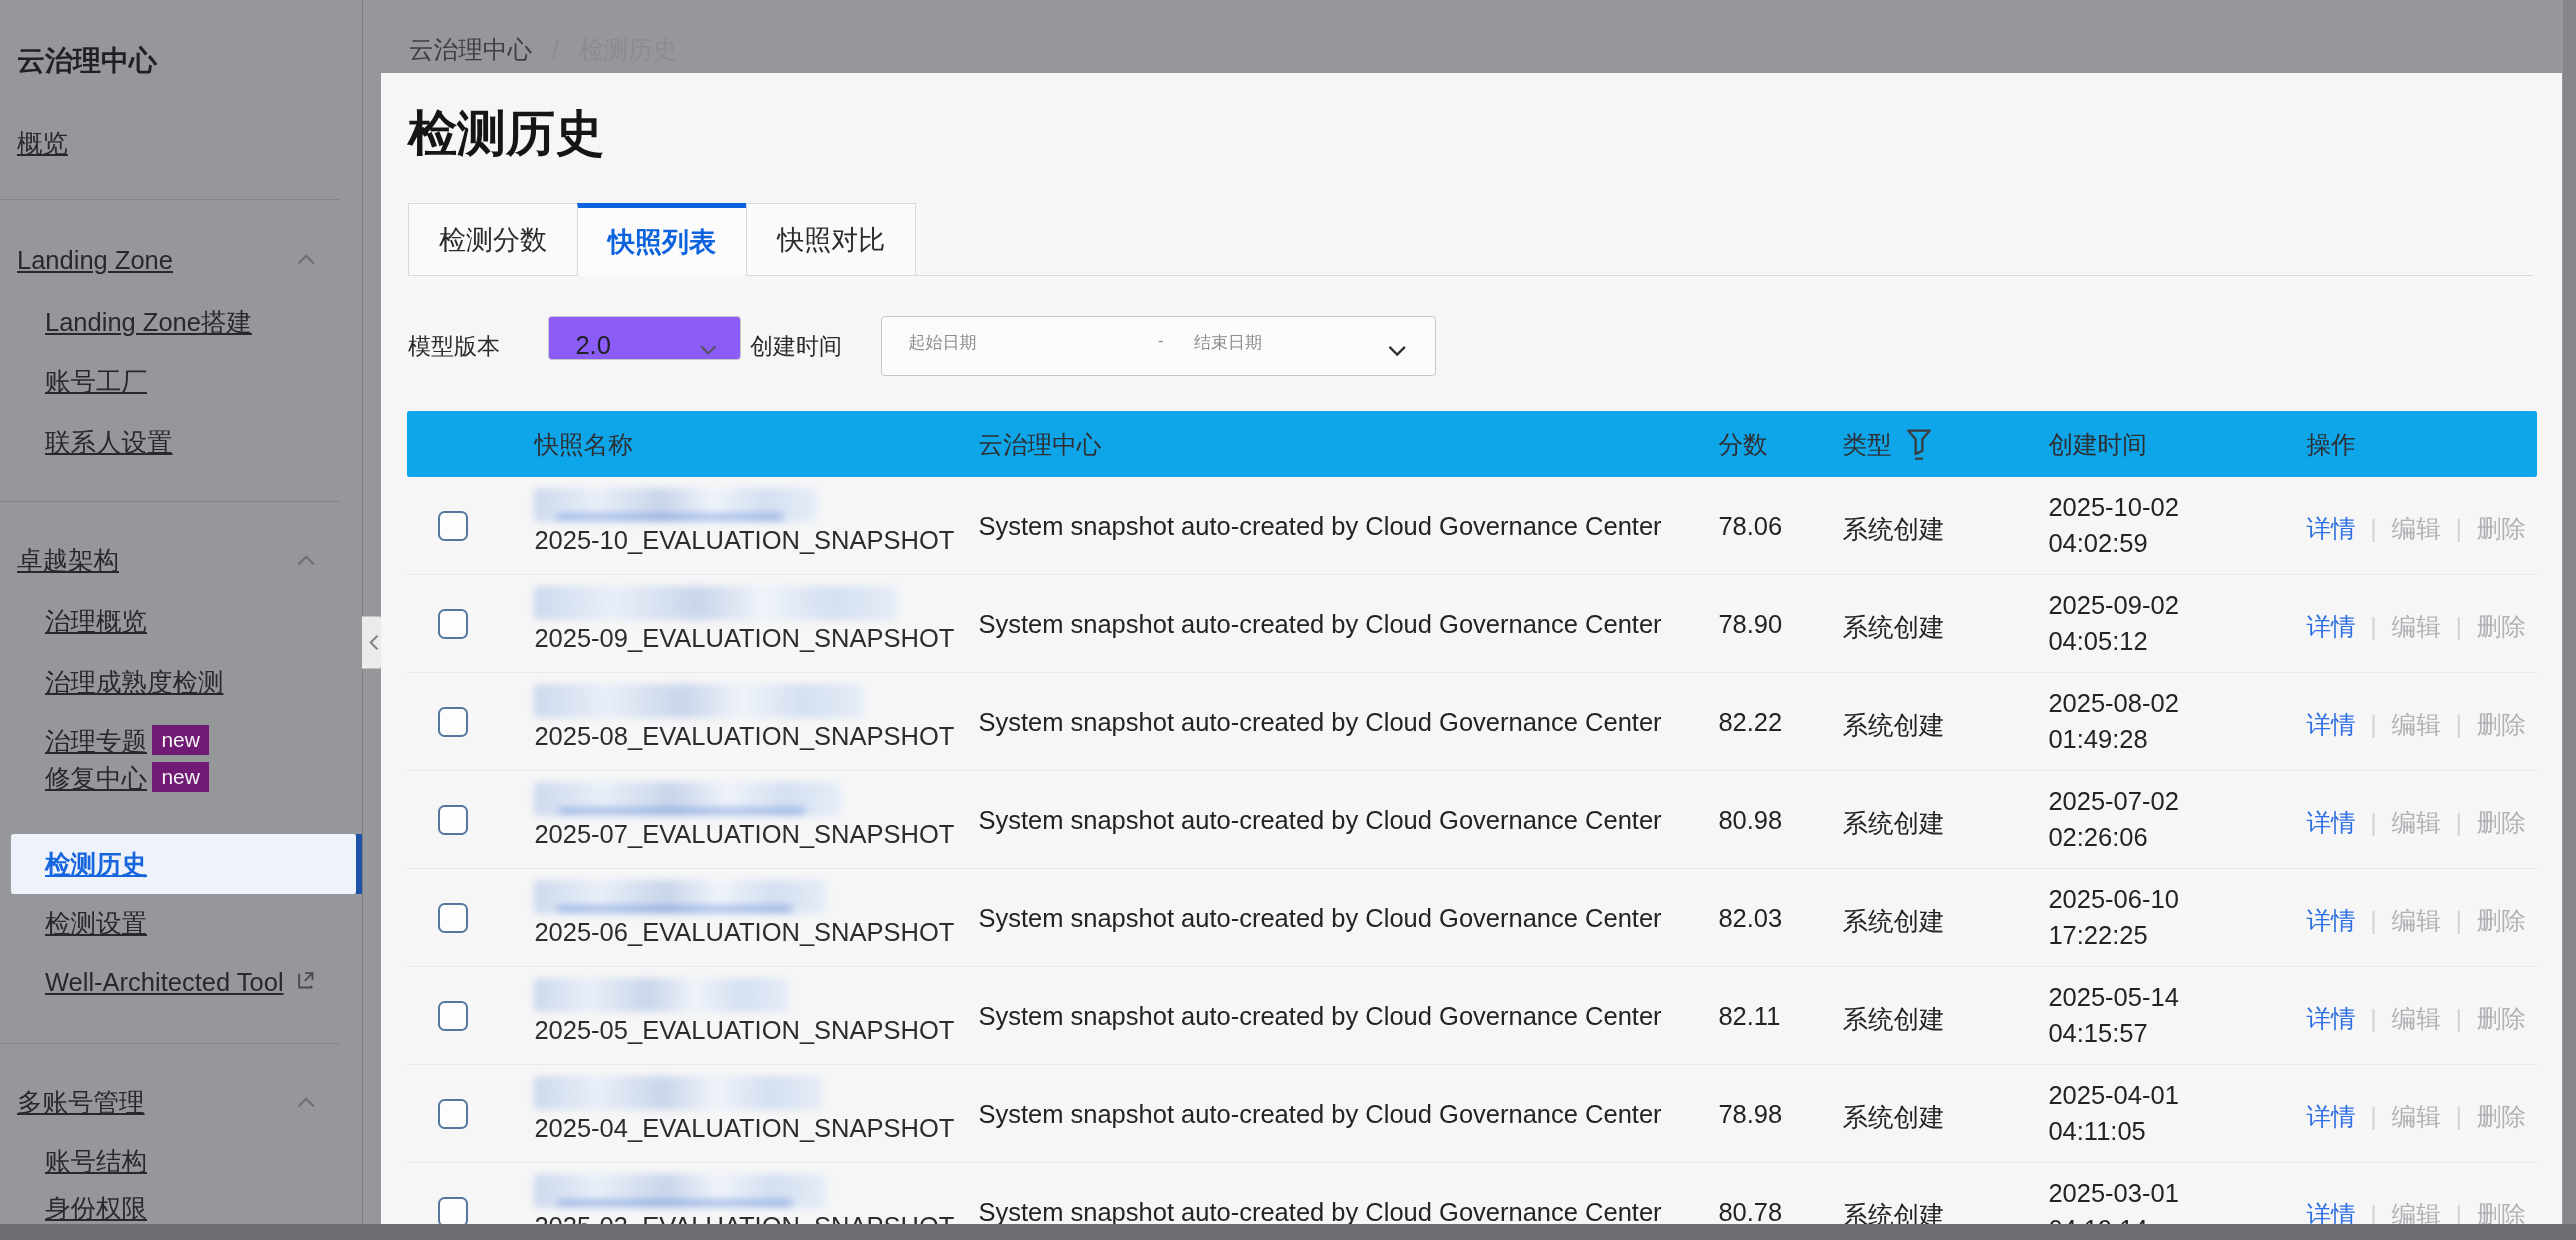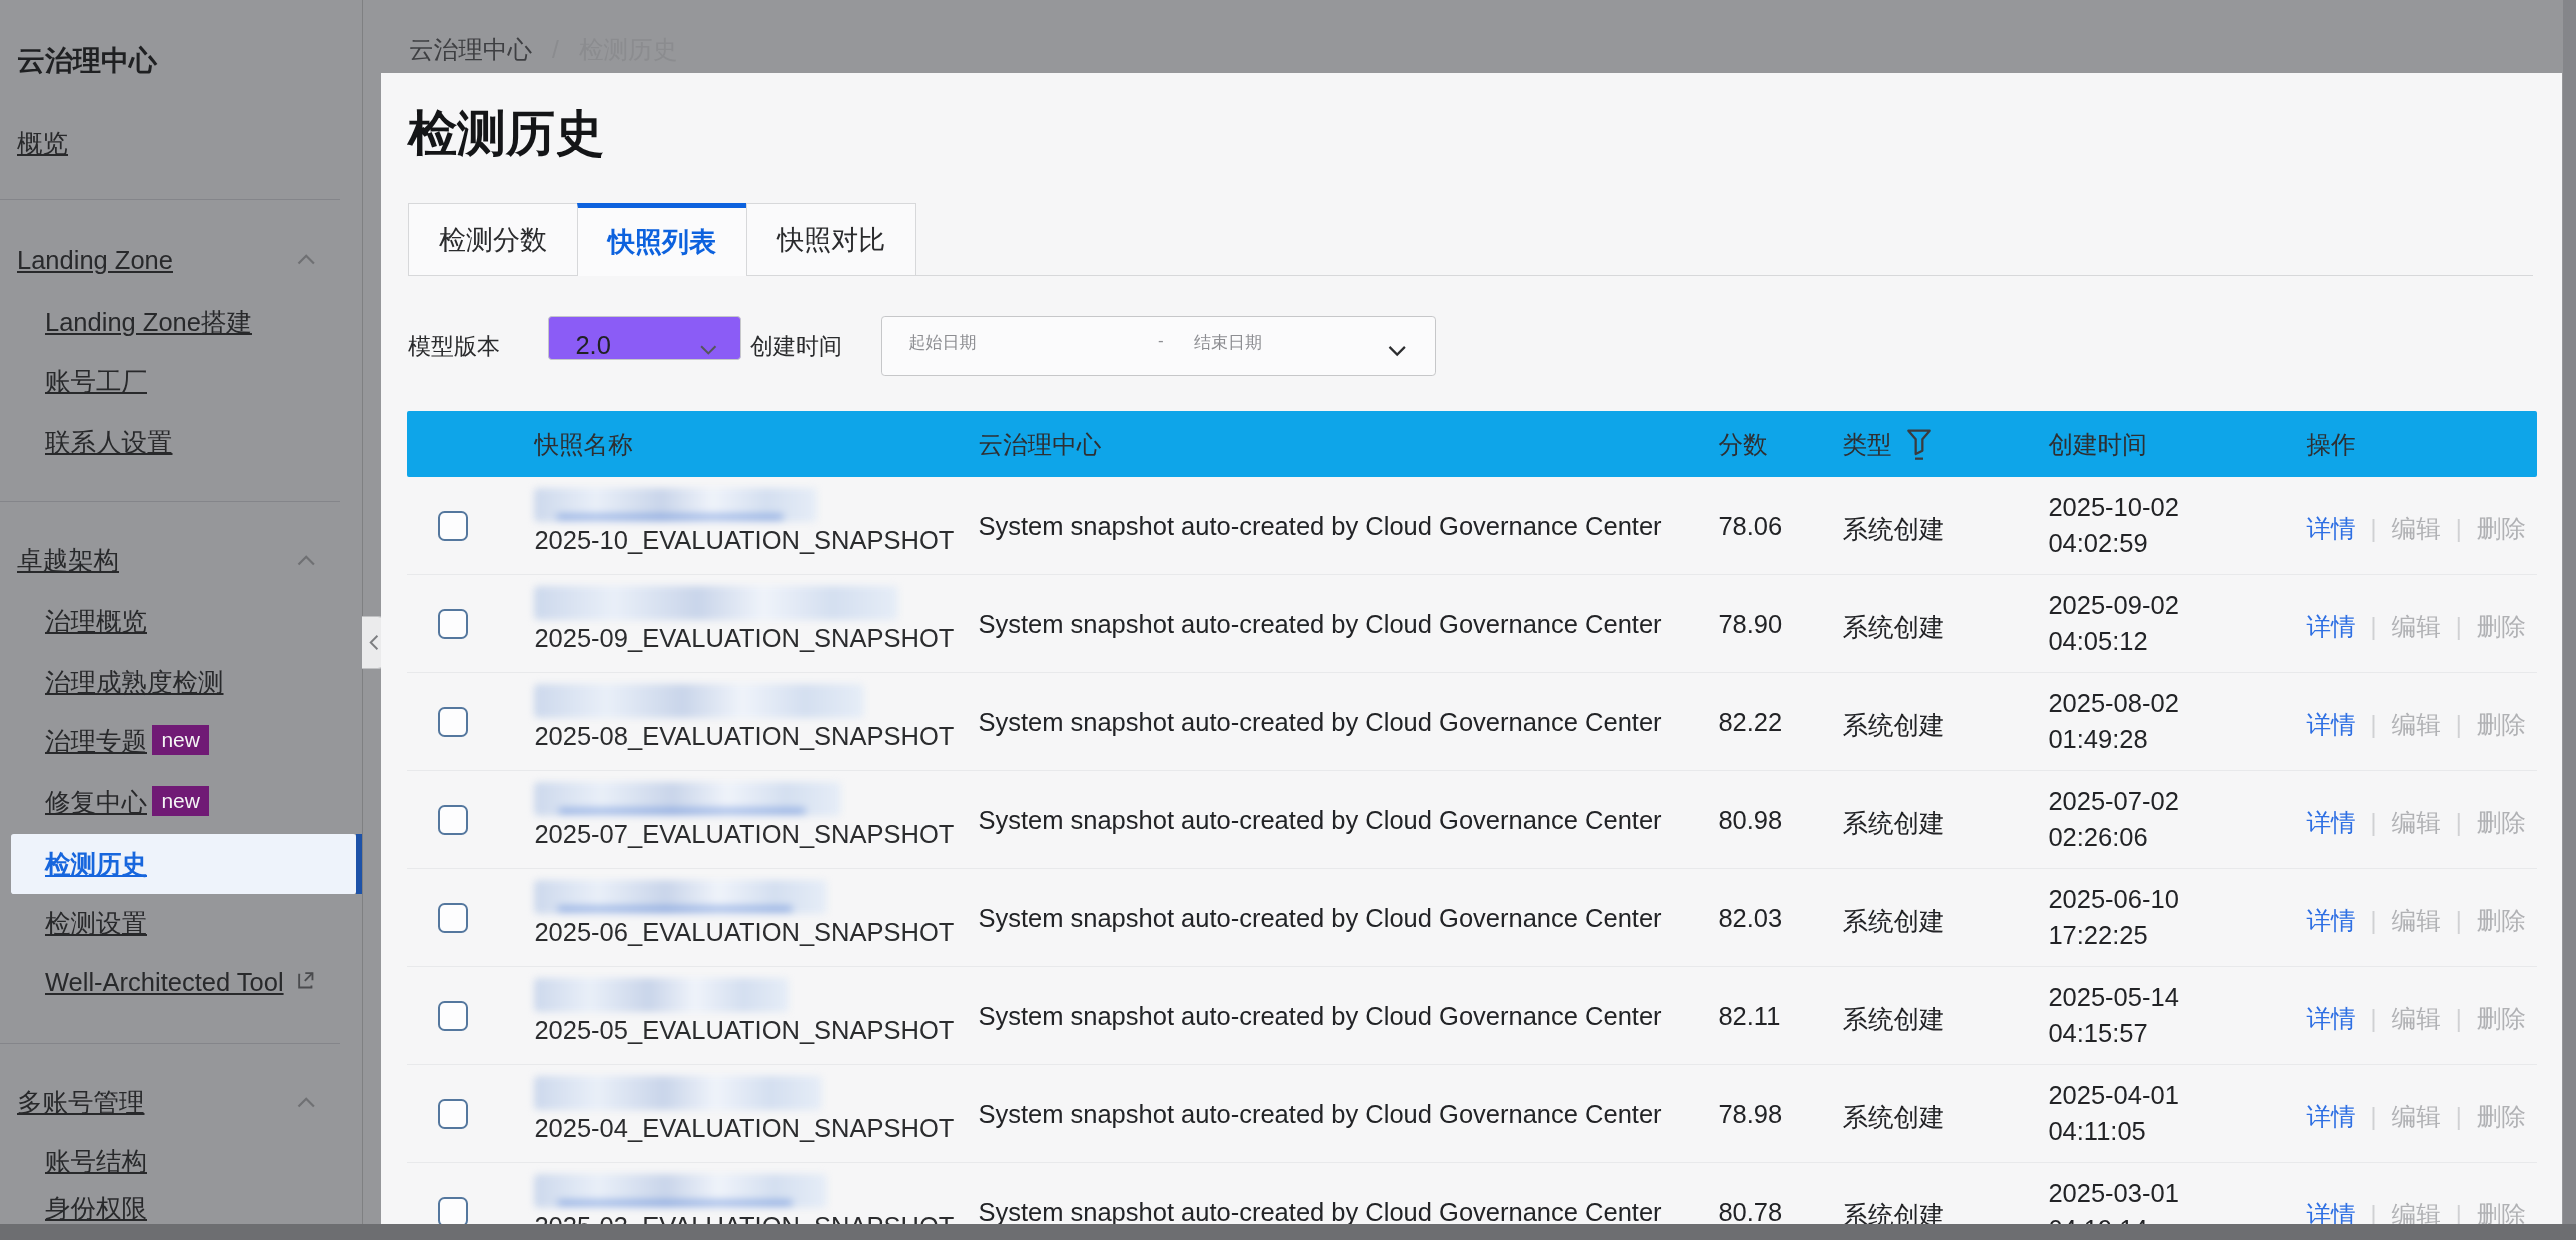--- a/index.html
+++ b/index.html
@@ -107,21 +107,21 @@
       <svg width="26.4" height="26.4" viewBox="0 0 24 24">
           <polyline points="5,15 12,8 19,15" fill="none" stroke="#6f7073" stroke-width="2"></polyline>
         </svg>
     </span>
 
     <div class="sb-item" style="left:45px; top:605px;">治理概览</div>
     <div class="sb-item" style="left:45px; top:666px;">治理成熟度检测</div>
 
     <div class="sb-item" style="left:45px; top:725px;"><span>治理专题</span><span class="badge-new">new</span></div>
 
-    <div class="sb-item" style="left:45px; top:786px;"><span>修复中心</span><span class="badge-new">new</span></div>
+    <div class="sb-item" style="left:45px; top:762px;"><span>修复中心</span><span class="badge-new">new</span></div>
 
     <div class="sb-selected-bg"></div>
     <div class="sb-selected-bar"></div>
     <div class="sb-item selected" style="left:45px; top:848px;">检测历史</div>
 
     <div class="sb-item" style="left:45px; top:907px;">检测设置</div>
 
     <div class="sb-item" style="left:45px; top:966px;"><span>Well-Architected Tool</span><span class="ext-icon"><svg width="24.6" height="24.6" viewBox="0 0 24 24">
             <path d="M7 6.5 H6 V19 H18 V17" fill="none" stroke="#4a4b4e" stroke-width="1.8"></path>
             <path d="M12 5 H19 V12" fill="none" stroke="#4a4b4e" stroke-width="1.8"></path>

